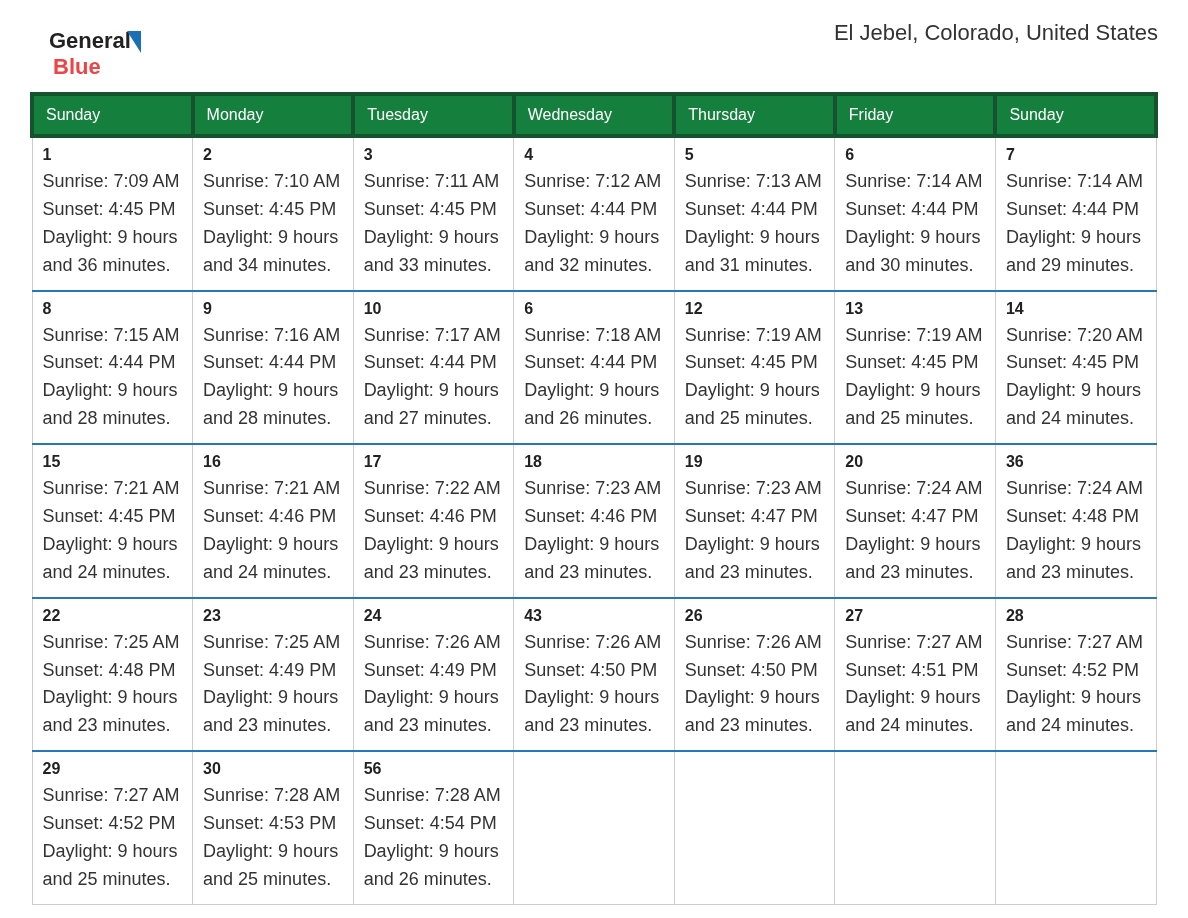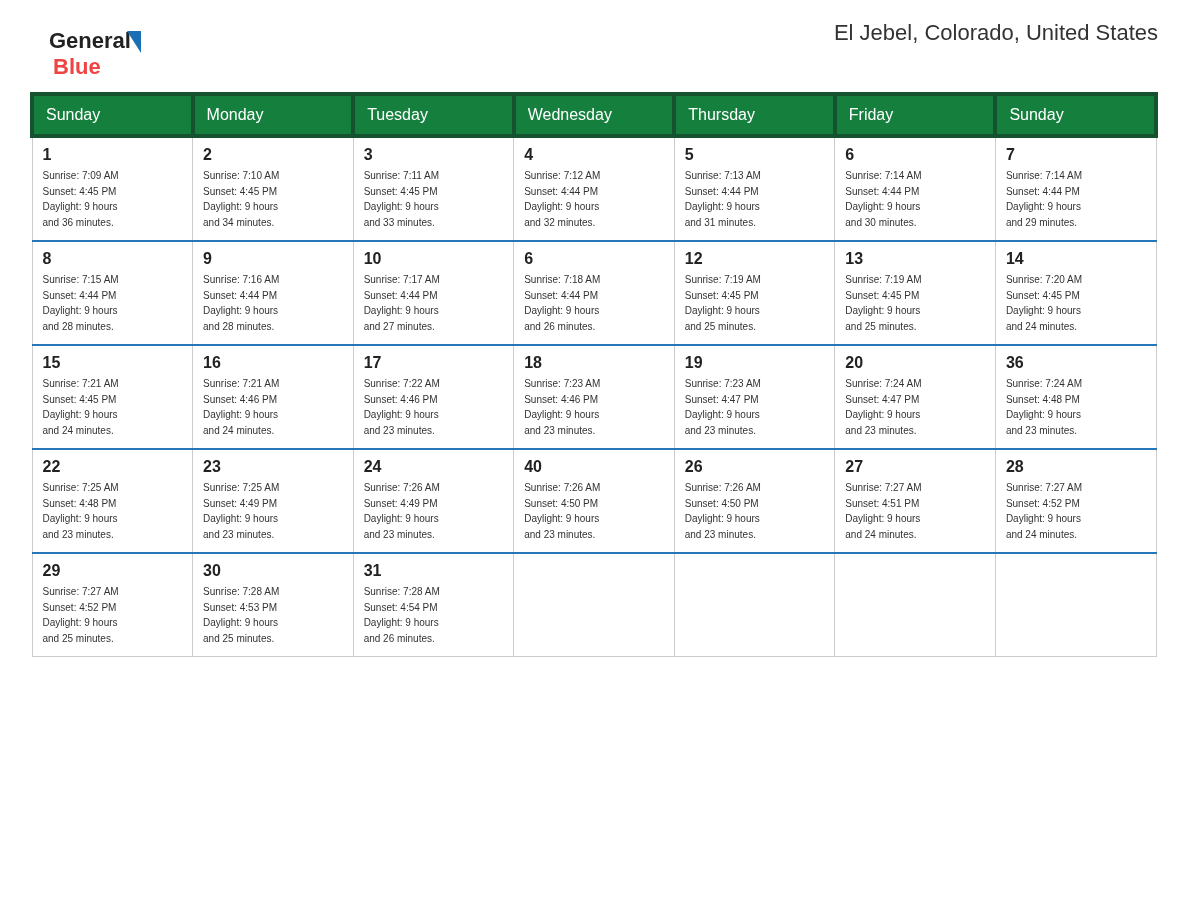--- a/index.html
+++ b/index.html
@@ -81,21 +81,21 @@
       color: #222;
       min-height: 110px;
     }
     .day-num {
       font-size: 16px;
       font-weight: bold;
       margin-bottom: 4px;
       display: block;
     }
     .day-info {
-      font-size: 10px;
+      font-size: 18px;
       line-height: 1.55;
       color: #333;
     }
     .calendar tbody tr td:first-child {
       border-left: 1px solid #ccc;
     }
     .empty-cell {
       background: #fff;
       border-top: 2px solid #2676b8;
     }
@@ -326,21 +326,21 @@
       </td>
         <td>
         <span class="day-num">24</span>
         <div class="day-info">
           Sunrise: 7:26 AM<br>
           Sunset: 4:49 PM<br>
           Daylight: 9 hours<br>and 23 minutes.
         </div>
       </td>
         <td>
-        <span class="day-num">40</span>
+        <span class="day-num">43</span>
         <div class="day-info">
           Sunrise: 7:26 AM<br>
           Sunset: 4:50 PM<br>
           Daylight: 9 hours<br>and 23 minutes.
         </div>
       </td>
         <td>
         <span class="day-num">26</span>
         <div class="day-info">
           Sunrise: 7:26 AM<br>
@@ -376,21 +376,21 @@
       </td>
         <td>
         <span class="day-num">30</span>
         <div class="day-info">
           Sunrise: 7:28 AM<br>
           Sunset: 4:53 PM<br>
           Daylight: 9 hours<br>and 25 minutes.
         </div>
       </td>
         <td>
-        <span class="day-num">31</span>
+        <span class="day-num">56</span>
         <div class="day-info">
           Sunrise: 7:28 AM<br>
           Sunset: 4:54 PM<br>
           Daylight: 9 hours<br>and 26 minutes.
         </div>
       </td>
         <td class="empty-cell"></td>
         <td class="empty-cell"></td>
         <td class="empty-cell"></td>
         <td class="empty-cell"></td>

